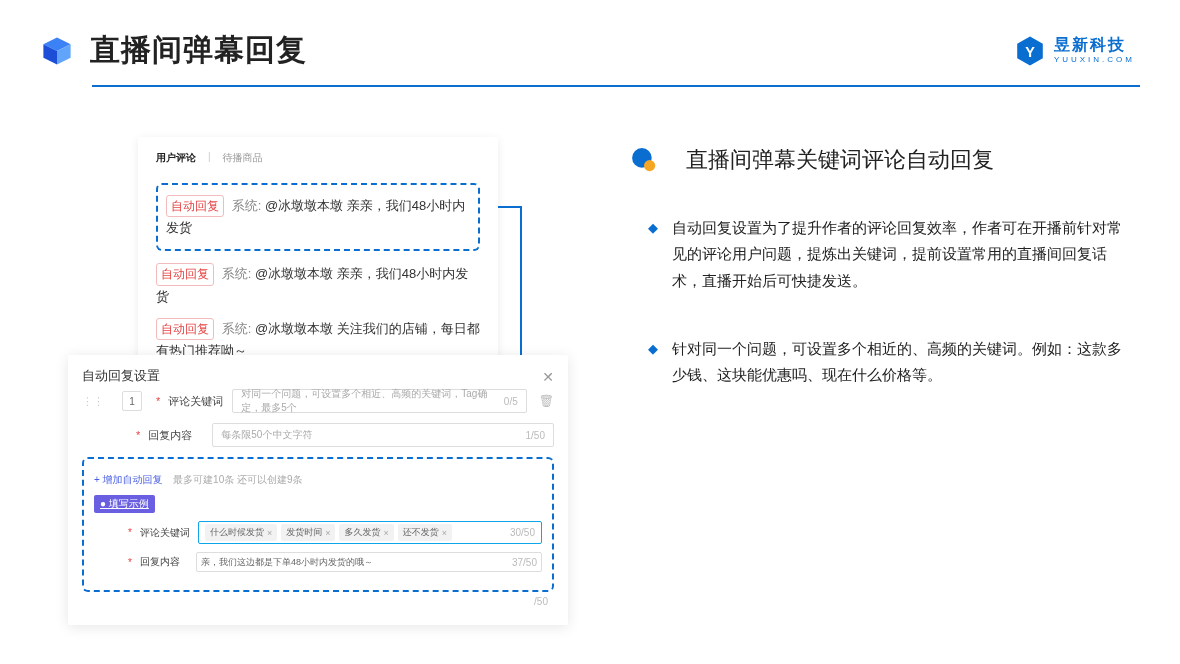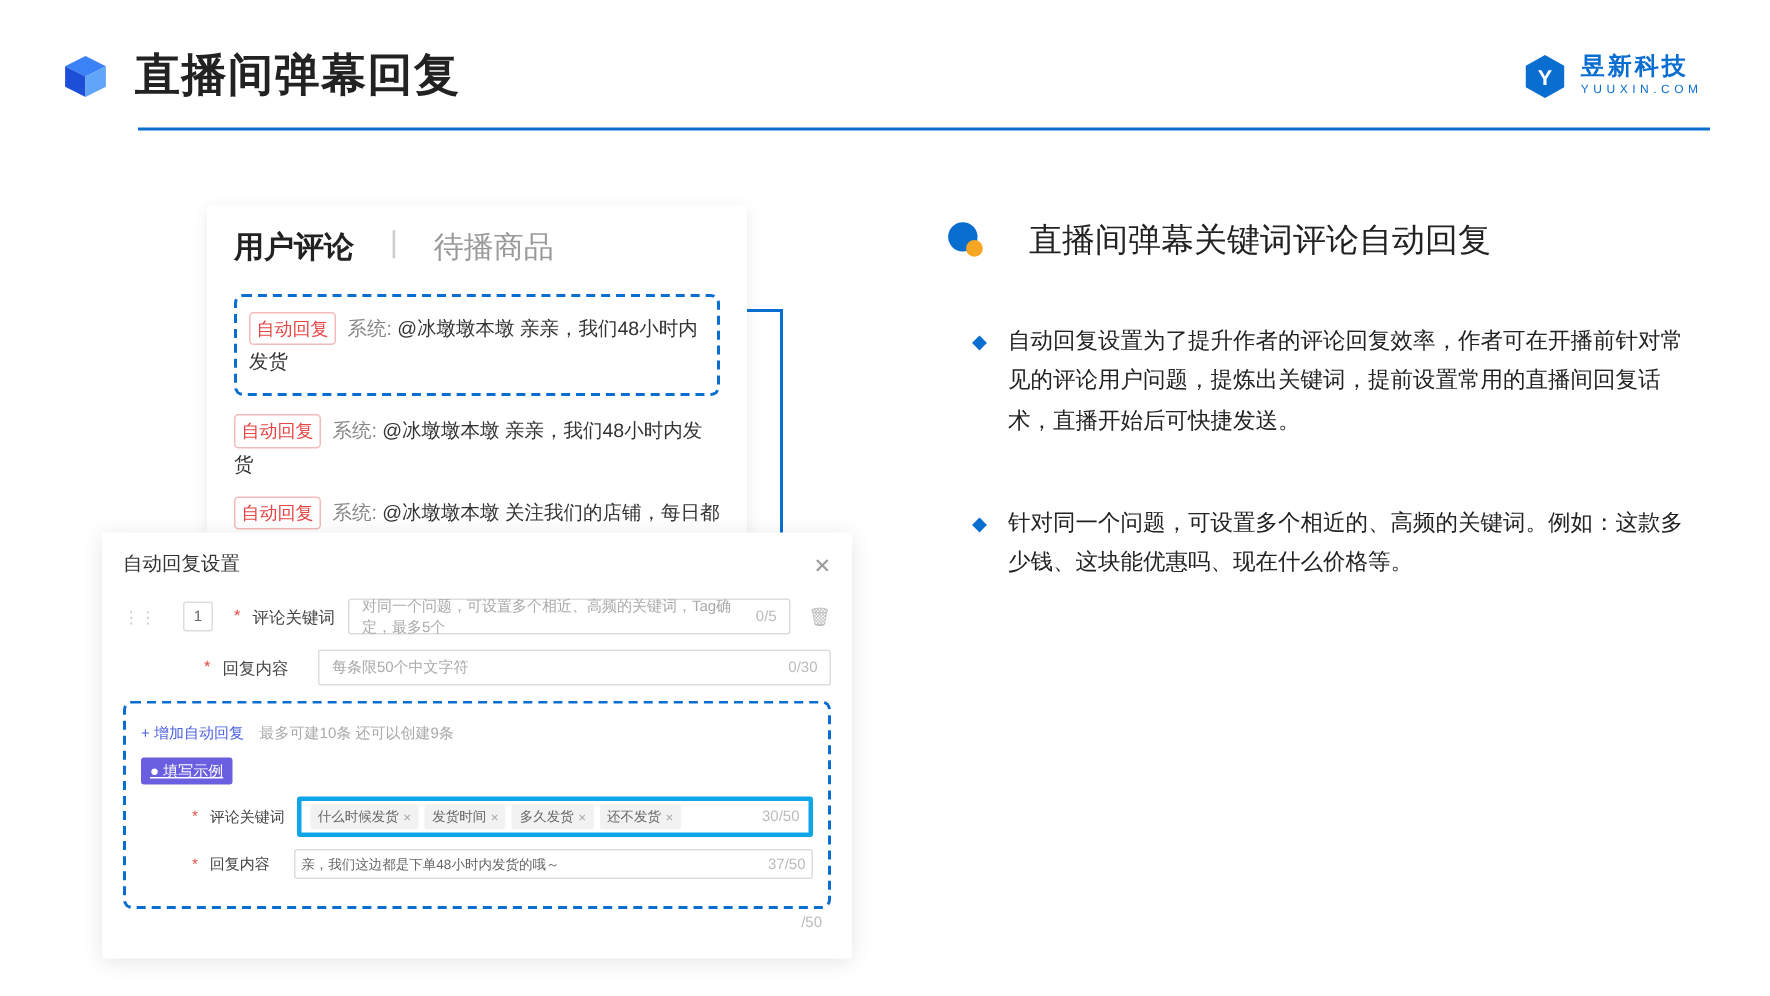--- a/index.html
+++ b/index.html
@@ -85,22 +85,22 @@
   top: 0;
   width: 360px;
   background: #fff;
   box-shadow: 0 2px 10px rgba(0,0,0,0.08);
   padding: 14px 18px 18px 18px;
   border-radius: 2px;
 }
 .tabs {
   display: flex;
   align-items: flex-start;
-  gap: 24px;
-  font-size: 20px;
+  gap: 12px;
+  font-size: 10px;
   margin-bottom: 18px;
 }
 .tab-active { font-weight: 600; color: #222; }
 .tab-divider { color: #ccc; }
 .tab-inactive { color: #999; }
 .highlight-box {
   border: 2px dashed #0a6ed1;
   border-radius: 6px;
   padding: 10px 8px;
   margin-bottom: 12px;
@@ -131,21 +131,21 @@
   width: 500px;
   background: #fff;
   box-shadow: 0 2px 14px rgba(0,0,0,0.10);
   padding: 12px 14px 18px 14px;
   border-radius: 2px;
 }
 .settings-head {
   display: flex;
   justify-content: space-between;
   align-items: flex-end;
-  margin-bottom: 14px;
+  margin-bottom: 4px;
 }
 .settings-title {
   font-size: 13px;
   color: #333;
   font-weight: 500;
 }
 .close-x {
   color: #999;
   font-size: 14px;
   cursor: pointer;
@@ -245,21 +245,21 @@
   padding: 0 4px;
   font-size: 9px;
   color: #666;
   display: flex;
   align-items: center;
   justify-content: space-between;
   background: #fff;
 }
 .tags-wrap {
   flex: 1;
-  border: 3px solid #0ea5e9;
+  border: 1px solid #0ea5e9;
   border-radius: 2px;
   min-height: 20px;
   padding: 2px 6px;
   display: flex;
   align-items: center;
   gap: 4px;
   justify-content: flex-start;
   background: #fff;
   position: relative;
 }
@@ -418,21 +418,21 @@
           <span class="counter">0/5</span>
         </div>
         <span class="trash-icon">🗑</span>
       </div>
 
       <div class="form-row" style="padding-left:48px;">
         <span class="req-star">*</span>
         <span class="field-label">回复内容</span>
         <div class="field-input">
           <span>每条限50个中文字符</span>
-          <span class="counter">0/30</span>
+          <span class="counter">1/50</span>
         </div>
       </div>
 
       <div class="example-box">
         <div>
           <span class="add-link">+ 增加自动回复</span>
           <span class="add-note">最多可建10条 还可以创建9条</span>
         </div>
         <span class="example-badge">● 填写示例</span>
 

